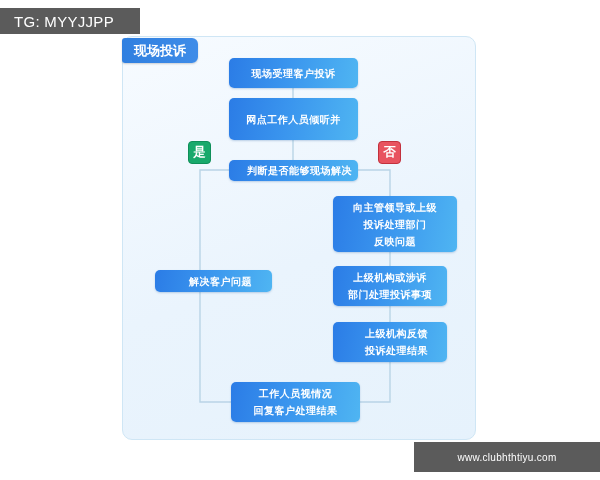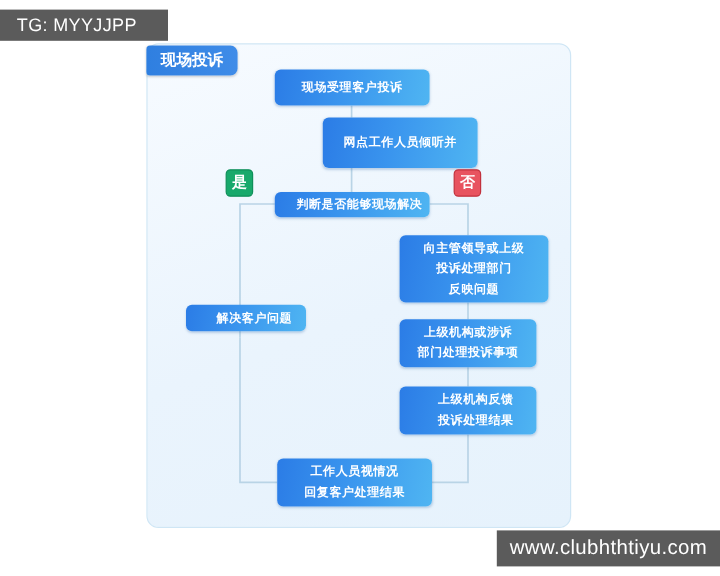--- a/index.html
+++ b/index.html
@@ -30,21 +30,21 @@
     left: 0; top: 8px;
     width: 140px; height: 26px;
     font-size: 15px;
     justify-content: flex-start;
     padding-left: 14px;
     box-sizing: border-box;
   }
   #wm-bottom {
     left: 414px; top: 442px;
     width: 186px; height: 30px;
-    font-size: 17px;
+    font-size: 10px;
   }
 
   
   #panel {
     position: absolute;
     left: 122px; top: 36px;
     width: 354px; height: 404px;
     background: linear-gradient(160deg, #f7fbff 0%, #eaf4fd 55%, #e6f2fc 100%);
     border: 1px solid #cfe6f5;
     border-radius: 10px;
@@ -145,21 +145,21 @@
     <path d="M390,362 L390,402 L360,402"></path>
 
     <path d="M200,281 L200,402 L231,402"></path>
   </g>
 </svg>
 
 <div class="node" id="n1" style="left:229px; top:58px; width:129px; height:30px;">
   <span>现场受理客户投诉</span>
 </div>
 
-<div class="node" id="n2" style="left:229px; top:98px; width:129px; height:42px;margin-left:40px;">
+<div class="node" id="n2" style="left:229px; top:98px; width:129px; height:42px;">
   <span>网点工作人员倾听并</span>
 </div>
 
 <div class="node" id="n3" style="left:229px; top:160px; width:129px; height:21px;align-items:flex-end;">
   <span>判断是否能够现场解决</span>
 </div>
 
 <div class="badge" id="badge-yes" style="left:188px; top:141px;">是</div>
 
 <div class="badge" id="badge-no" style="left:378px; top:141px;">否</div>
@@ -173,21 +173,21 @@
 <div class="node" id="n5" style="left:333px; top:266px; width:114px; height:40px;">
   <span>上级机构或涉诉</span>
   <span>部门处理投诉事项</span>
 </div>
 
 <div class="node" id="n6" style="left:333px; top:322px; width:114px; height:40px;padding-left:19px;">
   <span>上级机构反馈</span>
   <span>投诉处理结果</span>
 </div>
 
-<div class="node" id="n7" style="left:155px; top:254px; width:100px; height:22px;padding-left:20px;">
+<div class="node" id="n7" style="left:155px; top:270px; width:117px; height:22px;padding-left:20px;">
   <span>解决客户问题</span>
 </div>
 
 <div class="node" id="n8" style="left:231px; top:382px; width:129px; height:40px;">
   <span>工作人员视情况</span>
   <span>回复客户处理结果</span>
 </div>
 
 <div class="wm" id="wm-bottom">www.clubhthtiyu.com</div>
 

